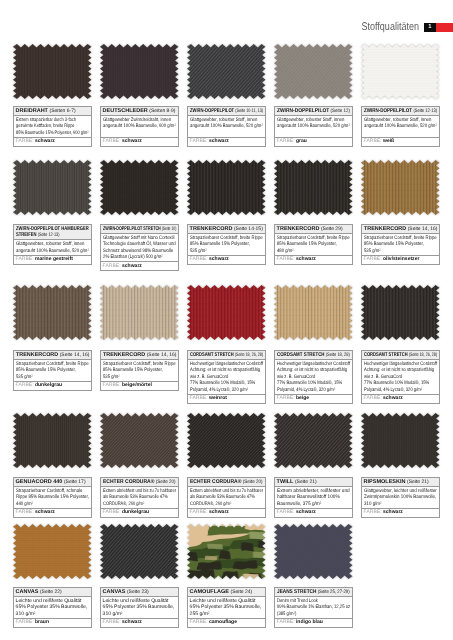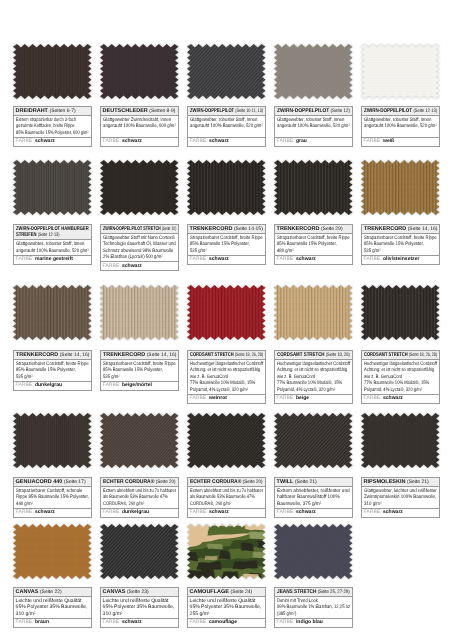--- a/index.html
+++ b/index.html
@@ -189,20 +189,25 @@
       </pattern>
 <pattern id="p23" width="2.3" height="2.3" patternUnits="userSpaceOnUse" patternTransform="rotate(-48)">
         <rect width="2.3" height="2.3" fill="#464655"></rect>
         <rect x="0" y="0" width="2.3" height="0.78" fill="#6e6e7a" opacity="0.1364"></rect>
         <rect x="0" y="1.26" width="2.3" height="0.64" fill="#31313b" opacity="0.11"></rect>
       </pattern>
 </defs>
   </svg>
 
 <div class="page">
+  <div class="hdr">
+    <div class="hdr-title">Stoffqualitäten</div>
+    <div class="hdr-badge">1</div>
+    <div class="hdr-bar"></div>
+  </div>
 <div class="cell" style="left:13.0px;top:43.5px">
 <svg class="sw" viewBox="0 0 78.5 55.0">
         <path d="M 0.00,3.40 L 3.92,0.00 L 7.85,3.40 L 11.77,0.00 L 15.70,3.40 L 19.62,0.00 L 23.55,3.40 L 27.47,0.00 L 31.40,3.40 L 35.32,0.00 L 39.25,3.40 L 43.17,0.00 L 47.10,3.40 L 51.02,0.00 L 54.95,3.40 L 58.87,0.00 L 62.80,3.40 L 66.72,0.00 L 70.65,3.40 L 74.57,0.00 L 78.50,3.40 L 75.10,0.00 L 78.50,2.75 L 75.10,5.50 L 78.50,8.25 L 75.10,11.00 L 78.50,13.75 L 75.10,16.50 L 78.50,19.25 L 75.10,22.00 L 78.50,24.75 L 75.10,27.50 L 78.50,30.25 L 75.10,33.00 L 78.50,35.75 L 75.10,38.50 L 78.50,41.25 L 75.10,44.00 L 78.50,46.75 L 75.10,49.50 L 78.50,52.25 L 75.10,55.00 L 78.50,51.60 L 74.58,55.00 L 70.65,51.60 L 66.73,55.00 L 62.80,51.60 L 58.88,55.00 L 54.95,51.60 L 51.03,55.00 L 47.10,51.60 L 43.18,55.00 L 39.25,51.60 L 35.33,55.00 L 31.40,51.60 L 27.48,55.00 L 23.55,51.60 L 19.63,55.00 L 15.70,51.60 L 11.78,55.00 L 7.85,51.60 L 3.93,55.00 L 0.00,51.60 L 3.40,55.00 L 0.00,52.25 L 3.40,49.50 L 0.00,46.75 L 3.40,44.00 L 0.00,41.25 L 3.40,38.50 L 0.00,35.75 L 3.40,33.00 L 0.00,30.25 L 3.40,27.50 L 0.00,24.75 L 3.40,22.00 L 0.00,19.25 L 3.40,16.50 L 0.00,13.75 L 3.40,11.00 L 0.00,8.25 L 3.40,5.50 L 0.00,2.75 L 3.40,0.00 Z" fill="url(#p0)"></path>
       </svg>
 </div>
 <div class="cell" style="left:13.0px;top:105.5px">
 <div class="card">
 <div class="ct">
           <div class="tl" style="transform: scaleX(1); transform-origin: 0px 50%;"><b>DREIDRAHT</b> <i>(Seiten 6-7)</i></div>
         </div>

